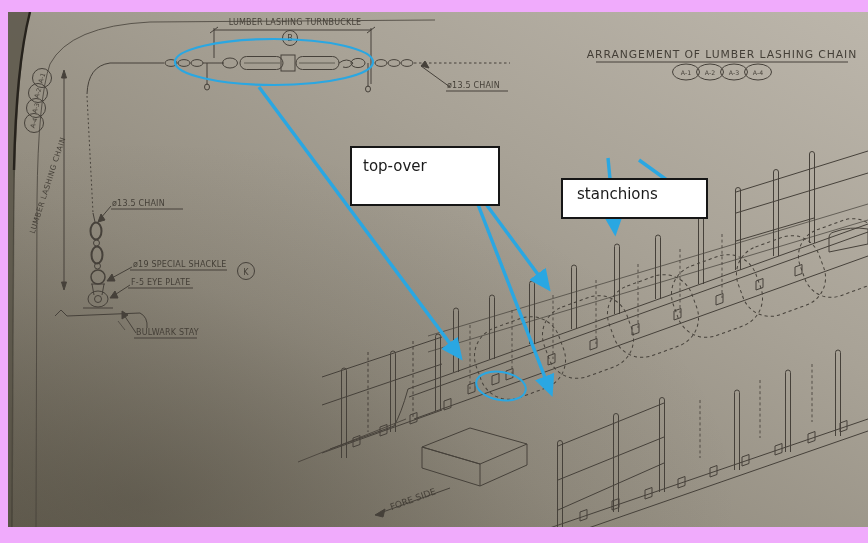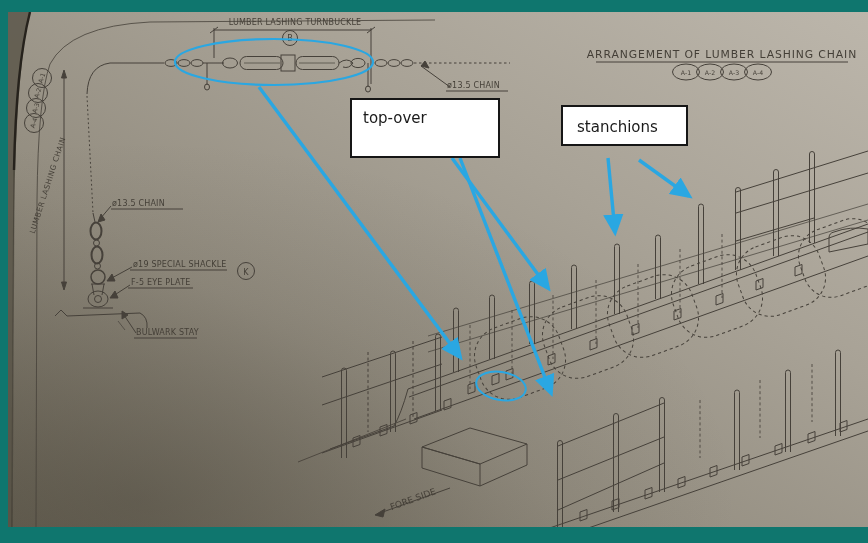--- a/index.html
+++ b/index.html
@@ -1,23 +1,23 @@
 <!DOCTYPE html>
 <html><head>
 <meta charset="utf-8">
 <style>
   html,body{margin:0;padding:0;background:#ffffff;}
-  #stage{position:relative;width:868px;height:543px;background:#0f766e;overflow:hidden;
+  #stage{position:relative;width:868px;height:543px;background:#f0abfc;overflow:hidden;
          font-family:"DejaVu Sans",sans-serif;}
   #photo-svg{position:absolute;left:0;top:0;}
   .callout{position:absolute;background:#ffffff;border:2px solid #161616;color:#1a1a1a;
-           font-size:15px;line-height:20px;box-sizing:border-box;}
+           font-size:15px;line-height:20px;box-sizing:border-box;margin-top:48px;}
   .callout .ln{display:block;}
   #callout-topover{left:350px;top:98px;width:150px;height:60px;padding:8px 4px 0 11px;}
-  #callout-stanchions{left:561px;top:105px;width:127px;height:41px;padding:10px 4px 0 14px;}
+  #callout-stanchions{left:561px;top:130px;width:147px;height:41px;padding:4px 4px 0 14px;}
   svg text{fill:#443f37;}
   .smalltxt{font-size:8px;letter-spacing:.2px;}
   .tinytxt{font-size:6.2px;}
 </style>
 </head>
 <body>
 <div id="stage">
 
 <svg id="photo-svg" width="868" height="543" viewBox="0 0 868 543">
   <defs>

